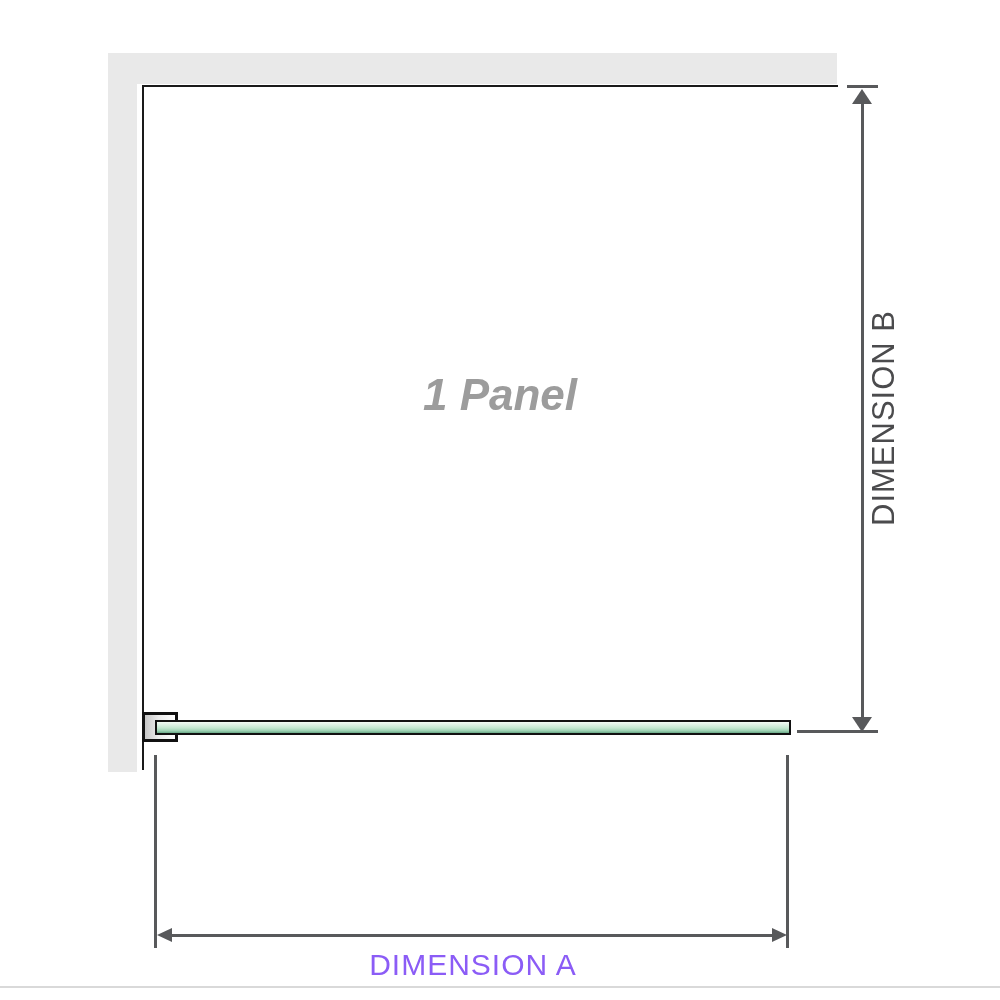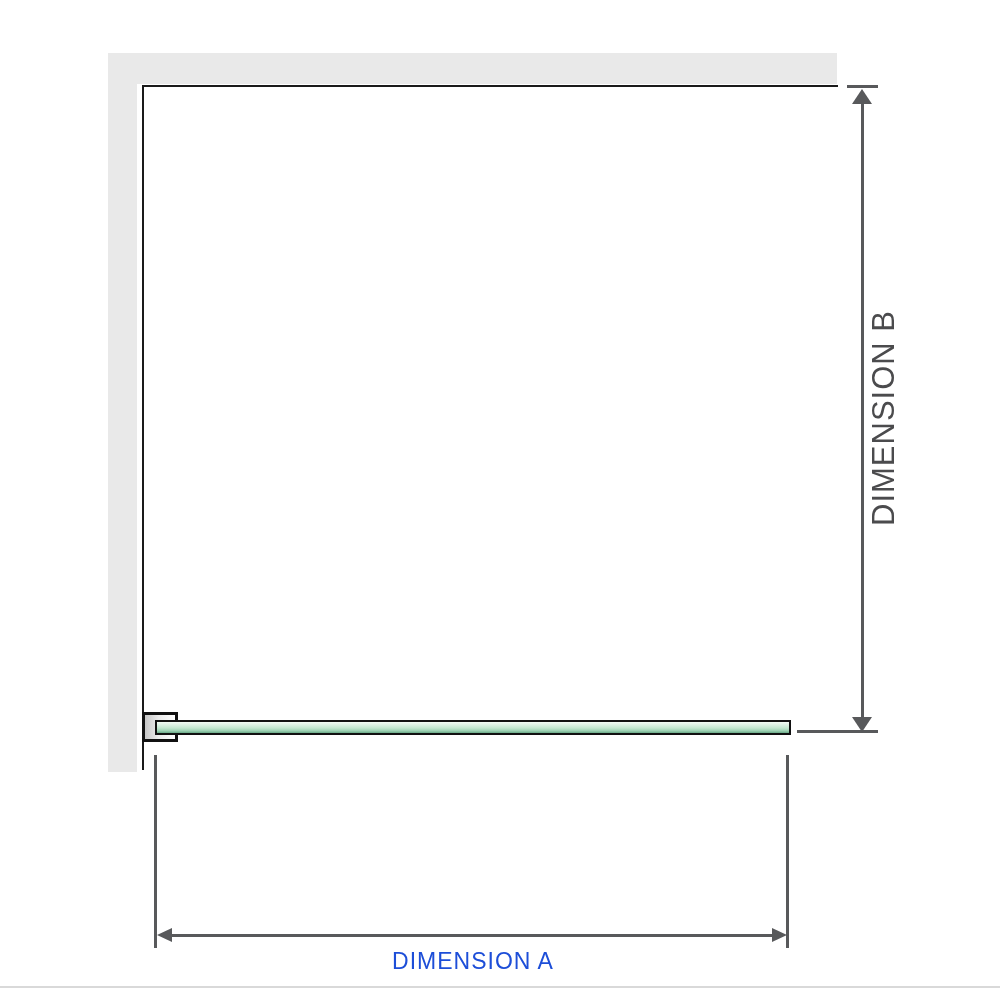--- a/index.html
+++ b/index.html
@@ -98,23 +98,23 @@
     left: 772px; top: 928px;
     width: 0; height: 0;
     border-top: 7px solid transparent;
     border-bottom: 7px solid transparent;
     border-left: 15px solid #58595b;
   }
   .dimA-label {
     left: 157px; top: 948px;
     width: 632px;
     text-align: center;
-    font-size: 23px;
+    font-size: 30px;
     letter-spacing: 1px;
-    color: #1d4ed8;
+    color: #8b5cf6;
   }
 
   
   .panel-label {
     left: 500px; top: 395px;
     transform: translate(-50%, -50%);
     font-size: 44px;
     font-weight: bold;
     font-style: italic;
     color: #9c9c9c;
@@ -135,20 +135,21 @@
 
   <div class="abs wall-top"></div>
   <div class="abs wall-left"></div>
   <div class="abs wall-edge-top"></div>
   <div class="abs wall-edge-left"></div>
 
   <div class="abs bracket"></div>
 
   <div class="abs glass"></div>
 
+  <div class="abs panel-label">1 Panel</div>
 
   <div class="abs dim dimB-tick-top"></div>
   <div class="abs dim dimB-tick-bottom"></div>
   <div class="abs dim dimB-line"></div>
   <div class="abs arrow-up"></div>
   <div class="abs arrow-down"></div>
   <div class="abs dimB-label">DIMENSION B</div>
 
   <div class="abs dim dimA-ext-left"></div>
   <div class="abs dim dimA-ext-right"></div>

